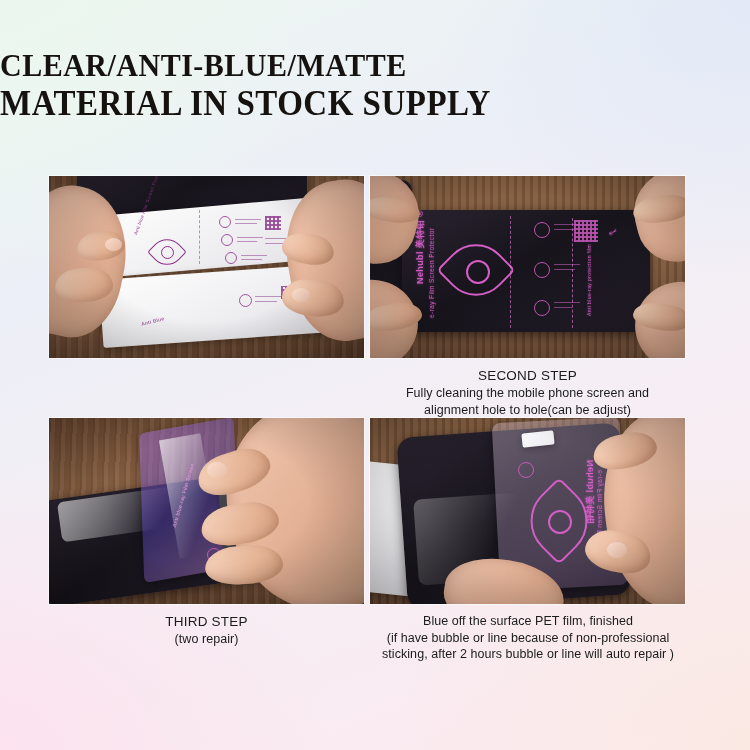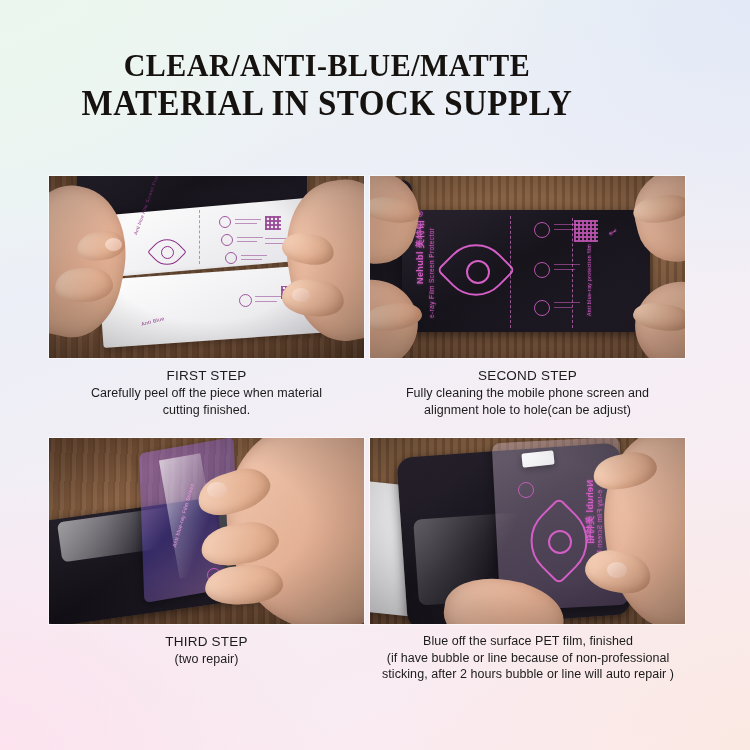--- a/index.html
+++ b/index.html
@@ -27,21 +27,21 @@
       radial-gradient(ellipse 70% 60% at 0% 0%, rgba(235,247,238,0.95) 0%, rgba(235,247,238,0) 62%),
       linear-gradient(160deg, #eef7f1 0%, #eceff7 30%, #f6eef4 62%, #fbe9ef 100%);
   }
 
   
   .title-block {
     position: absolute;
     top: 48px;
     left: 0;
     width: 654px;
-    text-align: center;
+    text-align: left;
   }
   .title-line {
     font-family: "Liberation Serif", serif;
     font-weight: bold;
     color: #15120f;
     letter-spacing: 0.5px;
     line-height: 1.12;
     white-space: nowrap;
     transform: scaleY(1.08);
   }
@@ -211,21 +211,21 @@
   }
   .step-title {
     font-size: 13.5px;
     letter-spacing: 0.2px;
   }
   .step-desc {
     font-size: 12.5px;
     letter-spacing: 0.05px;
   }
   .caption.wide { width: 340px; margin-left: -12px; }
-  .row2 { margin-top: 20px; }
+  .row2 { }
 </style>
 </head>
 <body>
 
 <div id="page">
 
   <div class="title-block">
     <div class="title-line l1">CLEAR/ANTI-BLUE/MATTE</div>
     <div class="title-line l2">MATERIAL IN STOCK SUPPLY</div>
   </div>
@@ -273,25 +273,20 @@
           <div class="finger" style="left:6px; top:92px; width:58px; height:34px; transform:rotate(-4deg);"></div>
 
           <div class="hand" style="right:-40px; top:4px; width:116px; height:160px; border-radius:48% 44% 46% 42%; transform:rotate(-10deg);"></div>
           <div class="finger" style="right:30px; top:58px; width:52px; height:30px; transform:rotate(10deg);"></div>
           <div class="finger" style="right:20px; top:104px; width:62px; height:36px; transform:rotate(6deg);"></div>
           <div class="nail" style="right:54px; top:112px; width:18px; height:14px;"></div>
 
           <div class="vignette"></div>
         </div>
 
-        <div class="caption">
-          <div class="step-title">FIRST STEP</div>
-          <div class="step-desc">Carefully  peel off the piece when material</div>
-          <div class="step-desc">cutting finished.</div>
-        </div>
       </div>
 
       <div class="cell">
         <div class="photo">
           <div class="wood dark"></div>
 
           <div class="phone-dark" style="left:-16px; top:4px; width:58px; height:150px; border-radius:10px;"></div>
 
           <div class="phone-dark" style="left:32px; top:34px; width:248px; height:122px; border-radius:14px;"></div>
 

